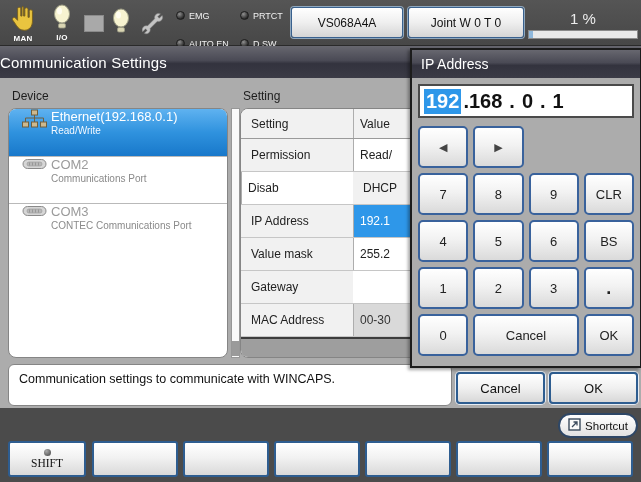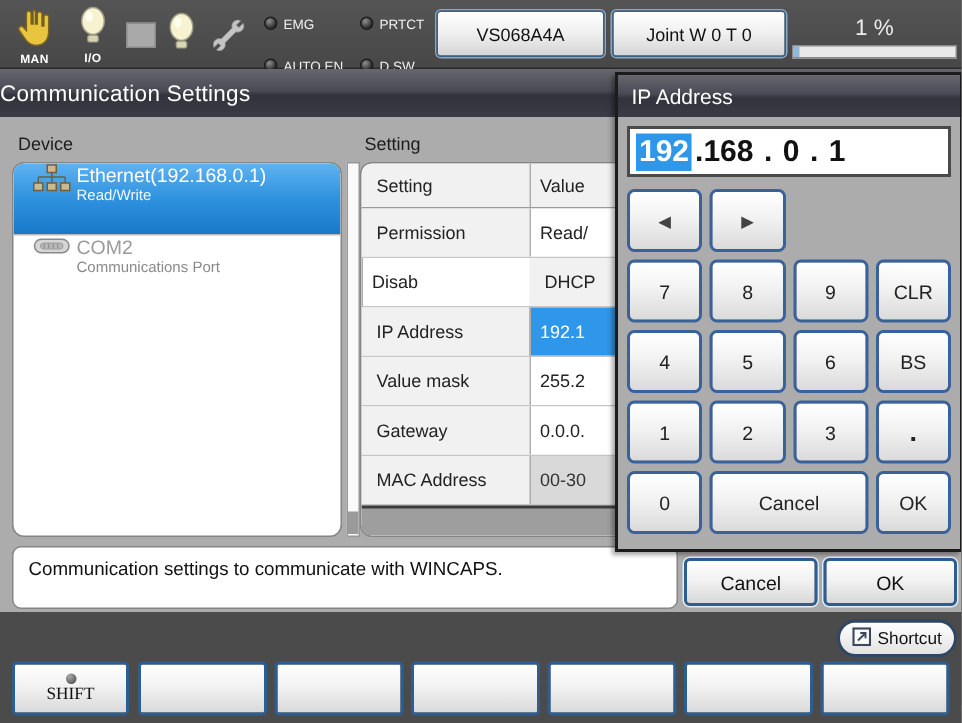--- a/index.html
+++ b/index.html
@@ -175,20 +175,33 @@
               <rect x="1" y="2.5" width="23" height="9" rx="4.5" fill="#d6d6d6" stroke="#8a8a8a"></rect>
               <rect x="5" y="5" width="15" height="4" rx="2" fill="#b8b8b8" stroke="#979797" stroke-width="0.6"></rect>
               <path d="M7.5 5.5v3 M10.5 5.5v3 M13.5 5.5v3 M16.5 5.5v3" stroke="#8a8a8a" stroke-width="0.7"></path>
             </svg>
           </span>
           <div class="dev-text">
             <div class="dev-name">COM2</div>
             <div class="dev-sub">Communications Port</div>
           </div>
         </div>
+        <div class="dev-item">
+          <span class="dev-icon">
+            <svg width="25" height="14" viewBox="0 0 25 14">
+              <rect x="1" y="2.5" width="23" height="9" rx="4.5" fill="#d6d6d6" stroke="#8a8a8a"></rect>
+              <rect x="5" y="5" width="15" height="4" rx="2" fill="#b8b8b8" stroke="#979797" stroke-width="0.6"></rect>
+              <path d="M7.5 5.5v3 M10.5 5.5v3 M13.5 5.5v3 M16.5 5.5v3" stroke="#8a8a8a" stroke-width="0.7"></path>
+            </svg>
+          </span>
+          <div class="dev-text">
+            <div class="dev-name">COM3</div>
+            <div class="dev-sub">CONTEC Communications Port</div>
+          </div>
+        </div>
       </div>
     <div id="dev-scrollbar">
         <div id="dev-scroll-thumb"></div>
       </div>
 
     <span class="panel-label" style="left:243px;top:11px">Setting</span>
     <div id="setting-panel">
       <div id="setting-rows">
           <div class="srow header">
             <div class="scell">Setting</div>
@@ -205,21 +218,20 @@
           <div class="srow">
             <div class="scell">IP Address</div>
             <div class="scell val hl">192.1</div>
           </div>
           <div class="srow">
             <div class="scell">Value mask</div>
             <div class="scell val">255.2</div>
           </div>
           <div class="srow">
             <div class="scell">Gateway</div>
-            <div class="scell val">0.0.0.</div>
           </div>
           <div class="srow">
             <div class="scell">MAC Address</div>
             <div class="scell val ro">00-30</div>
           </div>
         </div>
       <div id="table-bottom"></div>
     </div>
 
     <div id="message-bar">Communication settings to communicate with WINCAPS.</div>

